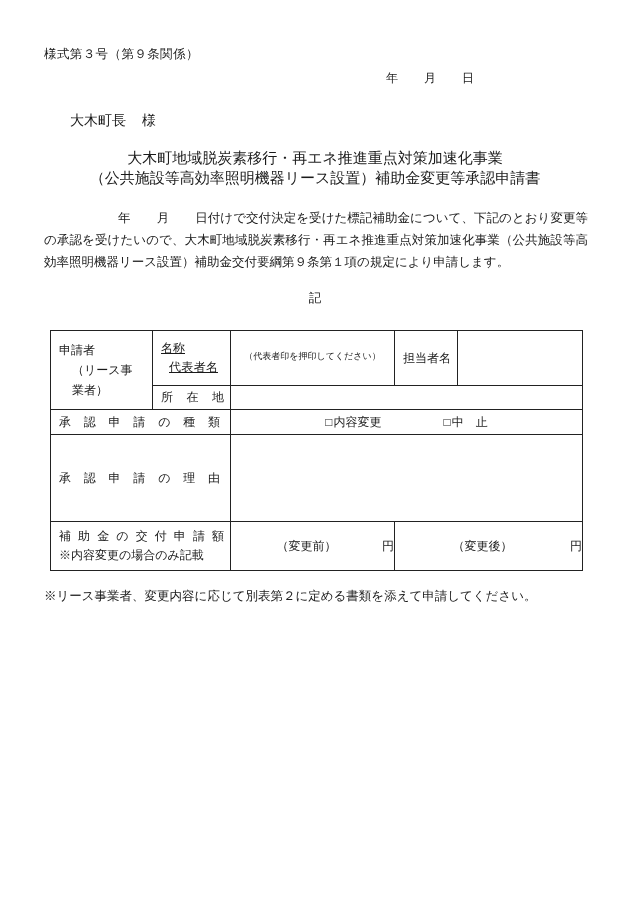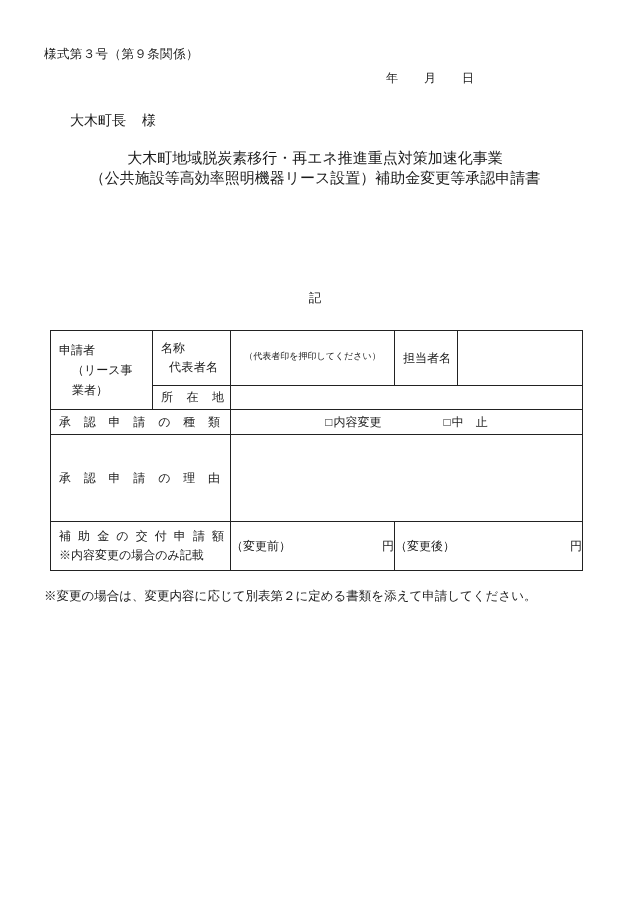--- a/index.html
+++ b/index.html
@@ -101,20 +101,21 @@
   .form-table td {
     border: 1px solid #222222;
     padding: 0;
     vertical-align: middle;
   }
   .lbl {
     text-align: left;
     padding: 4px 6px 4px 8px;
     line-height: 19px;
     white-space: nowrap;
+    text-decoration: underline;
   }
   
   .spread {
     display: block;
     text-align: justify;
     text-align-last: justify;
     padding: 0 10px 0 8px;
     line-height: 19px;
   }
   .spread-narrow {
@@ -161,20 +162,21 @@
     display: block;
     text-align: justify;
     text-align-last: justify;
   }
   .amount-label .l2 { display: block; }
 
   .amount-cell {
     padding: 5px 10px 5px 10px;
     position: relative;
     white-space: nowrap;
+    text-align: center;
   }
   .amount-cell .pre { }
   .amount-cell .yen { float: right; }
 
   .reason-blank { height: 86px; }
   .addr-row td { height: 23px; }
   .name-row td { height: 54px; }
   .kind-row td { height: 24px; }
   .amount-row td { height: 44px; }
 
@@ -200,20 +202,21 @@
 
   <div class="addressee">
     <span>大木町長</span><span class="gap"></span><span>様</span>
   </div>
 
   <div class="doc-title">
     <span class="t-line">大木町地域脱炭素移行・再エネ推進重点対策加速化事業</span>
     <span class="t-line">（公共施設等高効率照明機器リース設置）補助金変更等承認申請書</span>
   </div>
 
+  <div class="body-para"><span class="lead-indent"></span><span>年</span><span class="sp"></span><span>月</span><span class="sp"></span><span>日付けで交付決定を受けた標記補助金について、下記のとおり変更等の承認を受けたいので、大木町地域脱炭素移行・再エネ推進重点対策加速化事業（公共施設等高効率照明機器リース設置）補助金交付要綱第９条第１項の規定により申請します。</span></div>
 
   <div class="ki">記</div>
 
   <table class="form-table">
     <colgroup>
       <col style="width:102px">
       <col style="width:78px">
       <col style="width:164px">
       <col style="width:63px">
       <col style="width:125px">
@@ -270,15 +273,15 @@
         <td class="amount-cell">
           <span class="pre">（変更前）</span><span class="yen">円</span>
         </td>
         <td class="amount-cell" colspan="2">
           <span class="pre">（変更後）</span><span class="yen">円</span>
         </td>
       </tr>
     </tbody>
   </table>
 
-  <div class="footnote">※変更の場合は、変更内容に応じて別表第２に定める書類を添えて申請してください。</div>
+  <div class="footnote">※リース事業者、変更内容に応じて別表第２に定める書類を添えて申請してください。</div>
 
 </div>
 
 </body></html>

